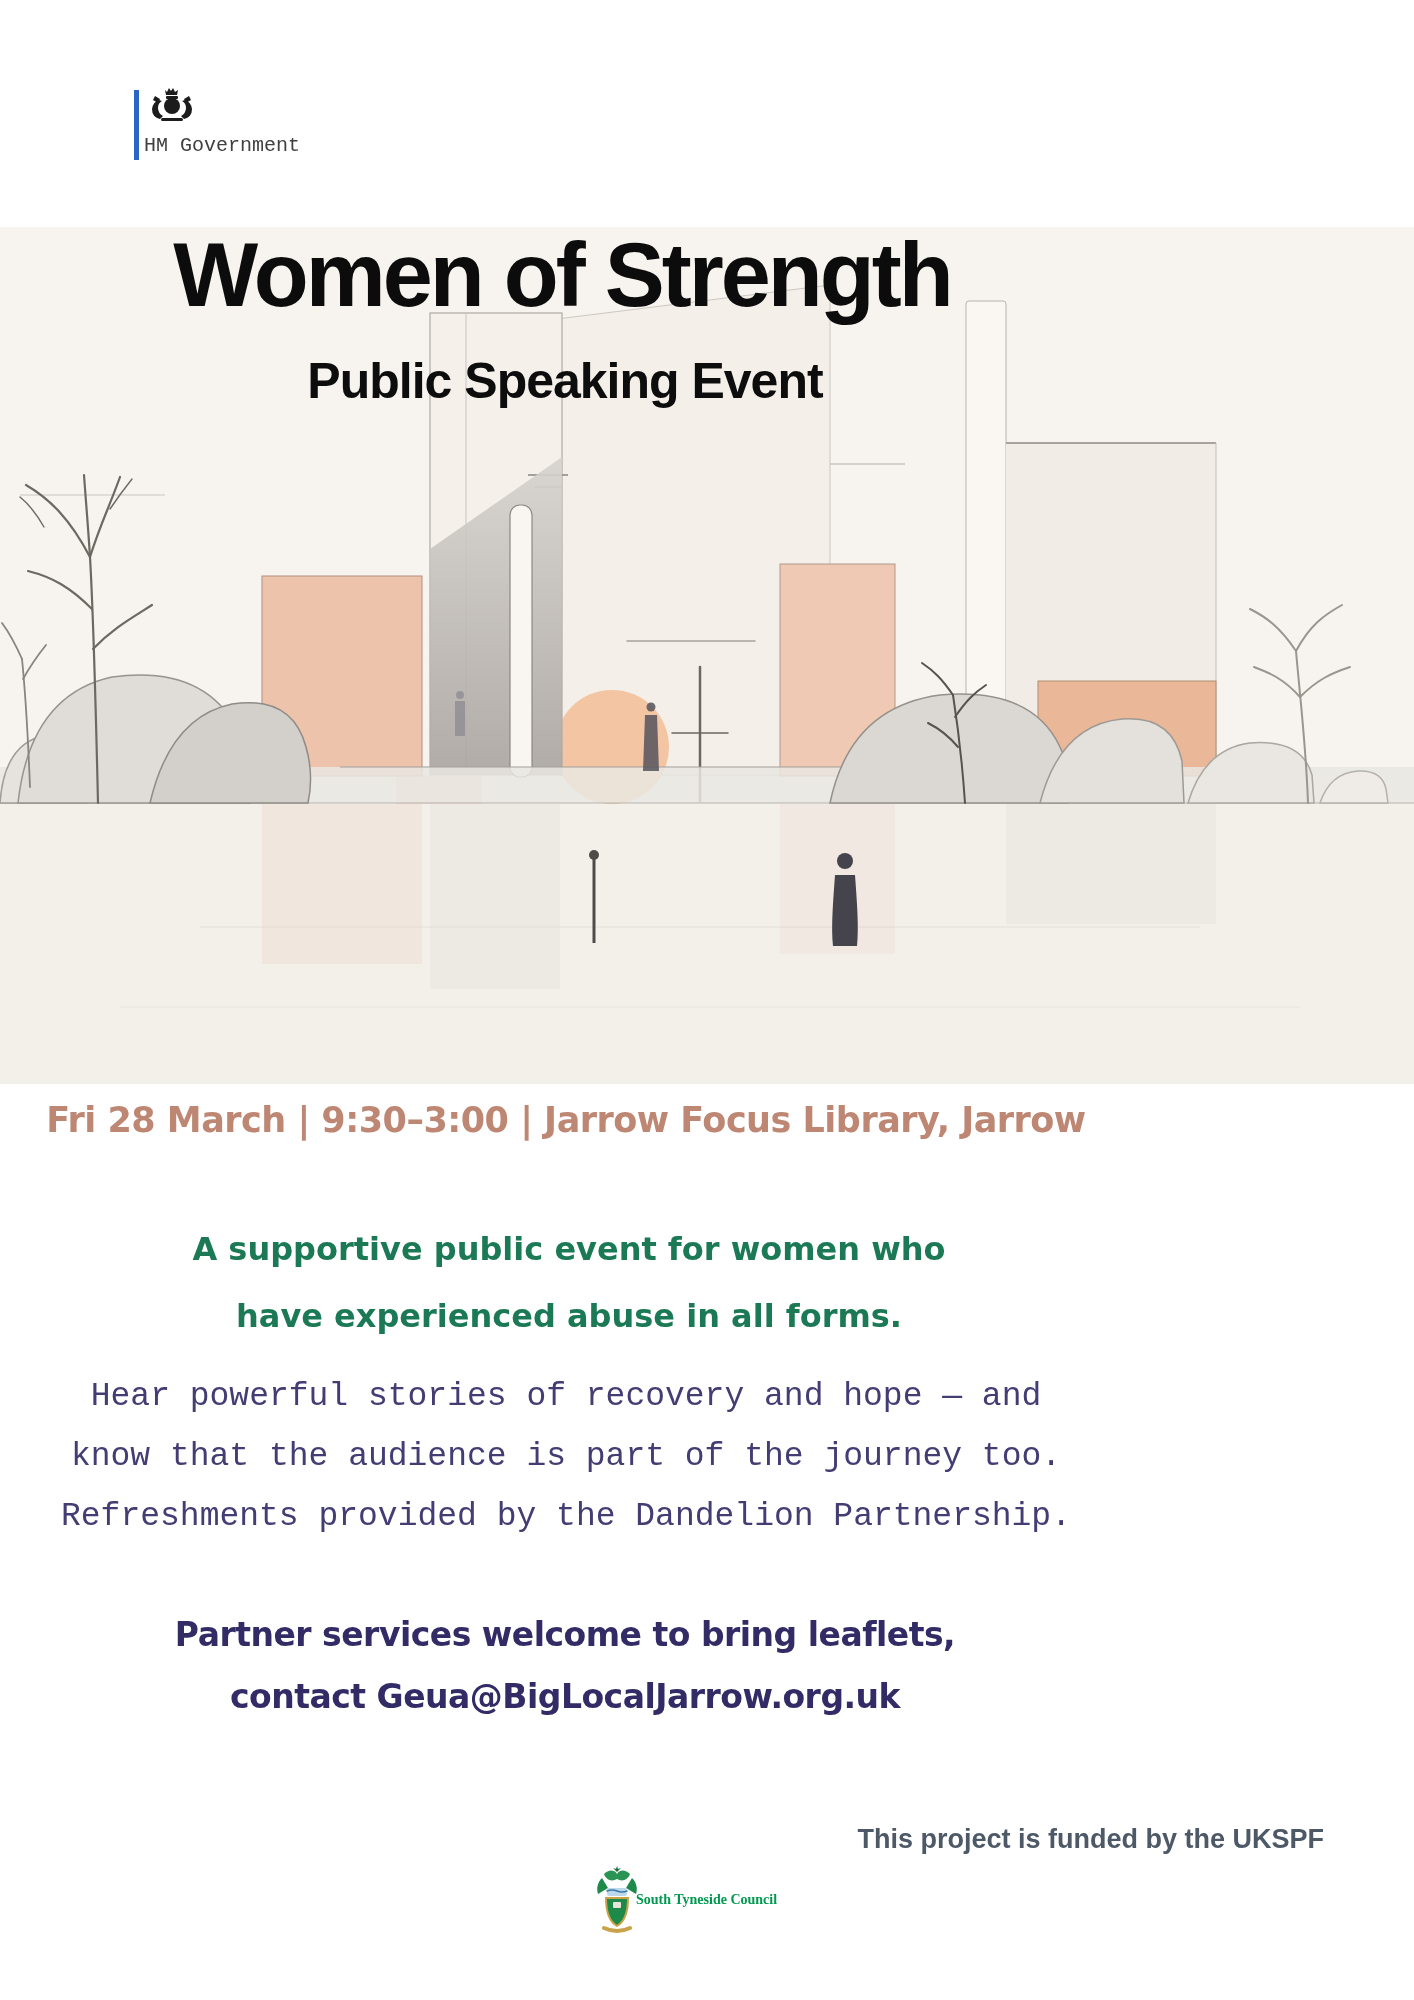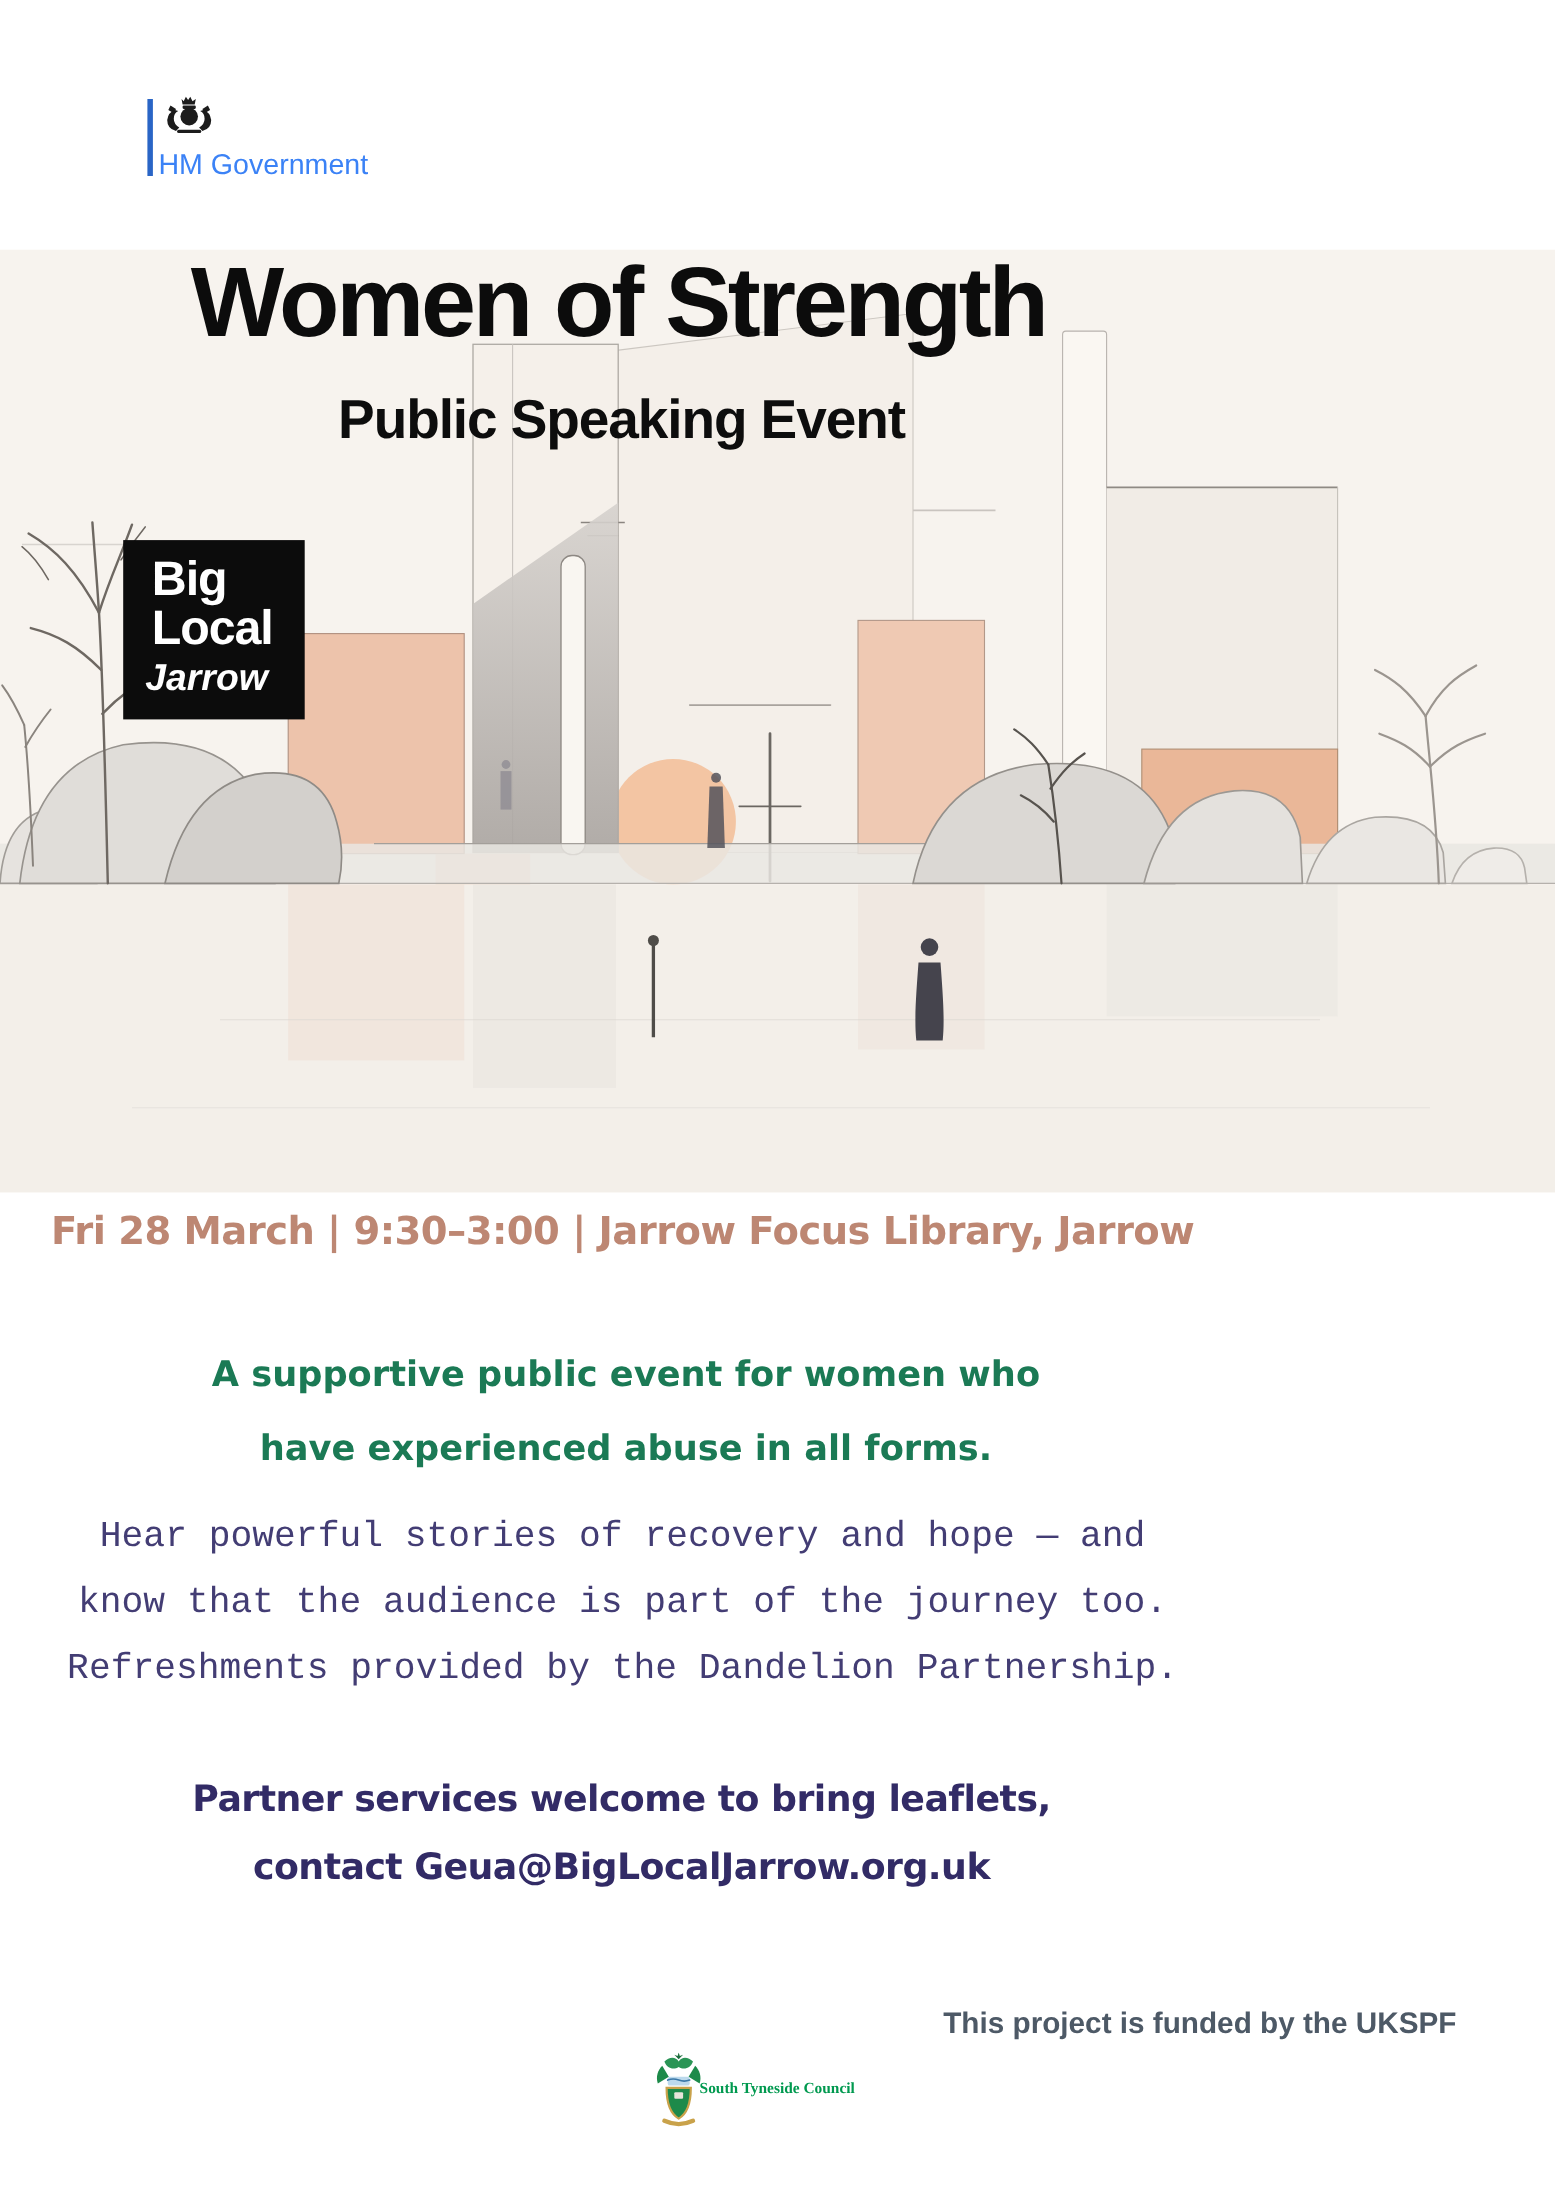--- a/index.html
+++ b/index.html
@@ -4,22 +4,22 @@
 <style>
   html,body{margin:0;padding:0;background:#ffffff;}
   .page{position:relative;width:1414px;height:2000px;background:#ffffff;overflow:hidden;
         font-family:"DejaVu Sans",sans-serif;}
   .abs{position:absolute;}
   .ctr{transform:translateX(-50%);white-space:nowrap;}
 
   
   .hm-bar{left:134px;top:90px;width:5px;height:70px;background:#2A65C6;}
   .hm-crest{left:149px;top:86px;width:44px;height:48px;}
-  .hm-text{left:144px;top:134px;font-family:Liberation Sans, sans-serif;
-           font-size:26px;color:#3b82f6;letter-spacing:0px;}
+  .hm-text{left:144px;top:134px;font-family:Liberation Mono, monospace;
+           font-size:20px;color:#404040;letter-spacing:0px;}
 
   
   .poster-band{left:0;top:227px;width:1414px;height:857px;background:#f7f3ee;}
 
   .title{left:562px;top:224px;font-family:Liberation Sans, sans-serif;
          font-weight:800;font-size:90px;letter-spacing:-3px;color:#0c0c0c;}
   .subtitle{left:565px;top:352px;font-family:"Liberation Sans",sans-serif;
             font-weight:800;font-size:50px;letter-spacing:-1px;color:#0d0d0d;}
 
   
@@ -197,25 +197,20 @@
     </g>
     <g fill="#8d8a92" opacity="0.75">
       <circle cx="460" cy="468" r="4"></circle>
       <rect x="455" y="474" width="10" height="35"></rect>
     </g>
   </svg>
 
   <div class="abs ctr title">Women of Strength</div>
   <div class="abs ctr subtitle">Public Speaking Event</div>
 
-  <div class="abs biglocal">
-    <span class="l1">Big</span>
-    <span class="l2">Local</span>
-    <span class="l3">Jarrow</span>
-  </div>
 
   <div class="abs ctr dateline">Fri 28 March | 9:30–3:00 | Jarrow Focus Library, Jarrow</div>
 
   <div class="abs ctr green">
     <div>A supportive public event for women who</div>
     <div>have experienced abuse in all forms.</div>
   </div>
 
   <div class="abs ctr para">
     <div>Hear powerful stories of recovery and hope — and</div>

